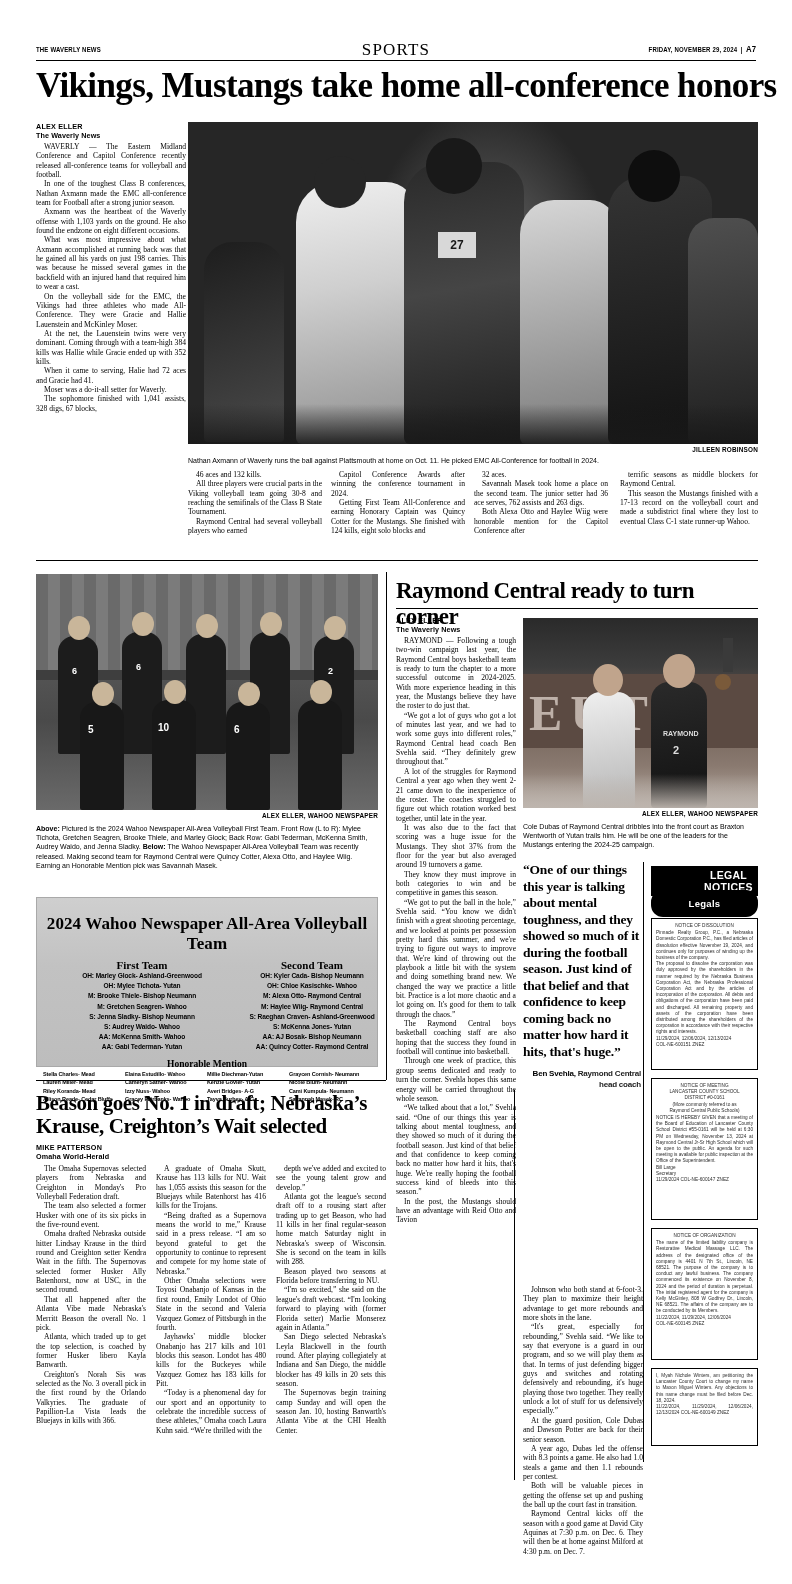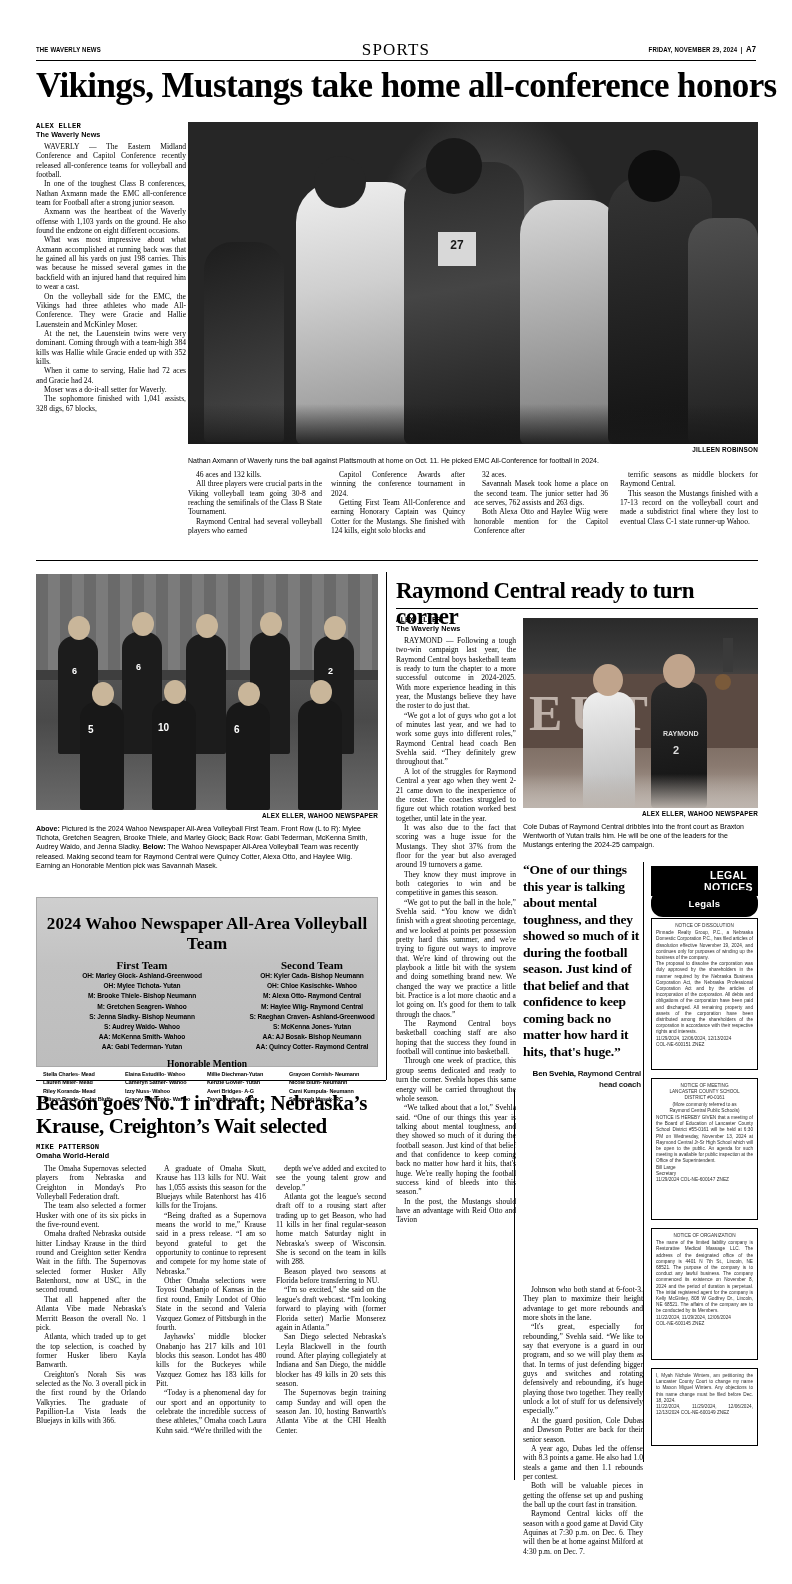--- a/index.html
+++ b/index.html
@@ -44,21 +44,21 @@
   .hl-main {
     position: absolute; left: 36px; top: 68px; width: 722px;
     font-family: "Liberation Serif", serif;
     font-weight: 700; font-size: 35px; line-height: 1.04;
     letter-spacing: -.6px;
     white-space: nowrap;
     transform: scaleX(1.0); transform-origin: left top;
   }
 
   .byline-name {
-    font-family: Liberation Mono, monospace;
+    font-family: Liberation Sans, sans-serif;
     font-size: 7.2px; font-weight: 700; letter-spacing: .2px;
   }
   .byline-org {
     font-family: "Liberation Sans", sans-serif;
     font-size: 7.2px; font-weight: 700; letter-spacing: .1px;
     margin-bottom: 3px;
   }
 
   
   .col {
@@ -191,36 +191,36 @@
     <div class="byline-org">The Waverly News</div>
   </div>
 
   <div class="col" id="m-col1" style="left:36px; top:142px; width:150px;">
       <p>WAVERLY — The Eastern Midland Conference and Capitol Conference recently released all-conference teams for volleyball and football.</p>
       <p>In one of the toughest Class B conferences, Nathan Axmann made the EMC all-conference team for Football after a strong junior season.</p>
       <p>Axmann was the heartbeat of the Waverly offense with 1,103 yards on the ground. He also found the endzone on eight different occasions.</p>
       <p>What was most impressive about what Axmann accomplished at running back was that he gained all his yards on just 198 carries. This was because he missed several games in the backfield with an injured hand that required him to wear a cast.</p>
       <p>On the volleyball side for the EMC, the Vikings had three athletes who made All-Conference. They were Gracie and Hallie Lauenstein and McKinley Moser.</p>
       <p>At the net, the Lauenstein twins were very dominant. Coming through with a team-high 384 kills was Hallie while Gracie ended up with 352 kills.</p>
-      <p>When it came to serving, Halie had 72 aces and Gracie had 24.</p>
+      <p>When it came to serving, Halie had 72 aces and Gracie had 41.</p>
       <p>Moser was a do-it-all setter for Waverly.</p>
       <p>The sophomore finished with 1,041 assists, 328 digs, 67 blocks,</p>
     </div>
 
   <div class="photo" style="left:188px; top:122px; width:570px; height:322px;
        background:
        radial-gradient(ellipse 130px 200px at 300px 180px, #8e8e8e 0%, #4a4a4a 55%, #262626 100%),
        linear-gradient(180deg,#1b1b1b 0%,#3c3c3c 22%,#6e6e6e 58%,#4a4a4a 78%,#2a2a2a 100%);">
 
     <div style="position:absolute;left:16px;top:120px;width:80px;height:200px;background:linear-gradient(160deg,#1d1d1d,#4a4a4a);border-radius:28px 28px 4px 4px;"></div>
     <div style="position:absolute;left:108px;top:60px;width:120px;height:262px;background:linear-gradient(170deg,#efefef 0%,#cfcfcf 40%,#8f8f8f 100%);border-radius:40px 30px 6px 6px;"></div>
     <div style="position:absolute;left:126px;top:34px;width:52px;height:52px;background:#262626;border-radius:50%;"></div>
     <div style="position:absolute;left:216px;top:40px;width:120px;height:282px;background:linear-gradient(170deg,#2a2a2a 0%,#454545 45%,#1c1c1c 100%);border-radius:40px 30px 6px 6px;"></div>
     <div style="position:absolute;left:238px;top:16px;width:56px;height:56px;background:#191919;border-radius:50%;"></div>
-    <div style="position:absolute;left:250px;top:110px;width:38px;height:34px;background:#d8d8d8;font-family:'Liberation Sans',sans-serif;font-size:12px;color:#1a1a1a;text-align:center;line-height:26px;font-weight:700;">27</div>
+    <div style="position:absolute;left:250px;top:110px;width:38px;height:26px;background:#d8d8d8;font-family:'Liberation Sans',sans-serif;font-size:12px;color:#1a1a1a;text-align:center;line-height:26px;font-weight:700;">27</div>
     <div style="position:absolute;left:332px;top:78px;width:96px;height:244px;background:linear-gradient(170deg,#d6d6d6,#7a7a7a);border-radius:34px 26px 6px 6px;"></div>
     <div style="position:absolute;left:420px;top:54px;width:104px;height:268px;background:linear-gradient(170deg,#343434,#121212);border-radius:36px 28px 6px 6px;"></div>
     <div style="position:absolute;left:440px;top:28px;width:52px;height:52px;background:#0e0e0e;border-radius:50%;"></div>
     <div style="position:absolute;left:500px;top:96px;width:70px;height:226px;background:linear-gradient(170deg,#4f4f4f,#1f1f1f);border-radius:26px 20px 6px 6px;"></div>
     <div style="position:absolute;left:0;bottom:0;width:100%;height:40px;background:linear-gradient(180deg,rgba(60,60,60,0),rgba(25,25,25,.9));"></div>
   </div>
 
   <div class="credit" style="position:absolute; left:560px; top:446px; width:198px;">JILLEEN ROBINSON</div>
   <div class="caption" style="position:absolute; left:188px; top:456px; width:570px;">Nathan Axmann of Waverly runs the ball against Plattsmouth at home on Oct. 11. He picked EMC All-Conference for football in 2024.</div>
 

